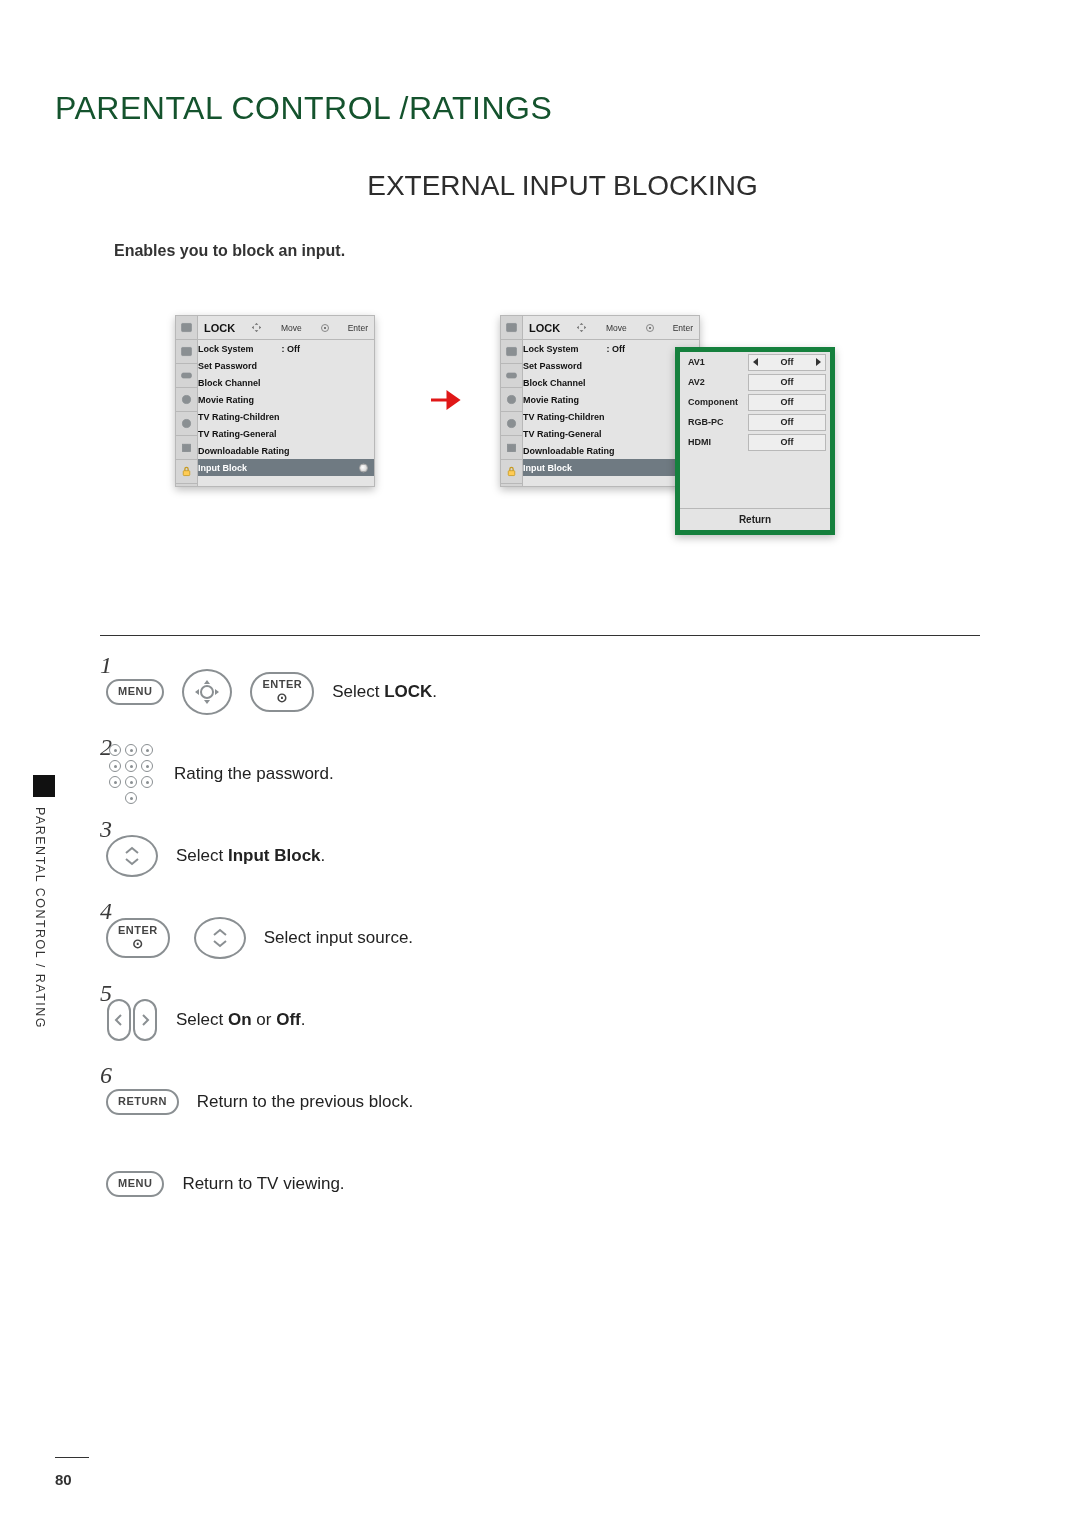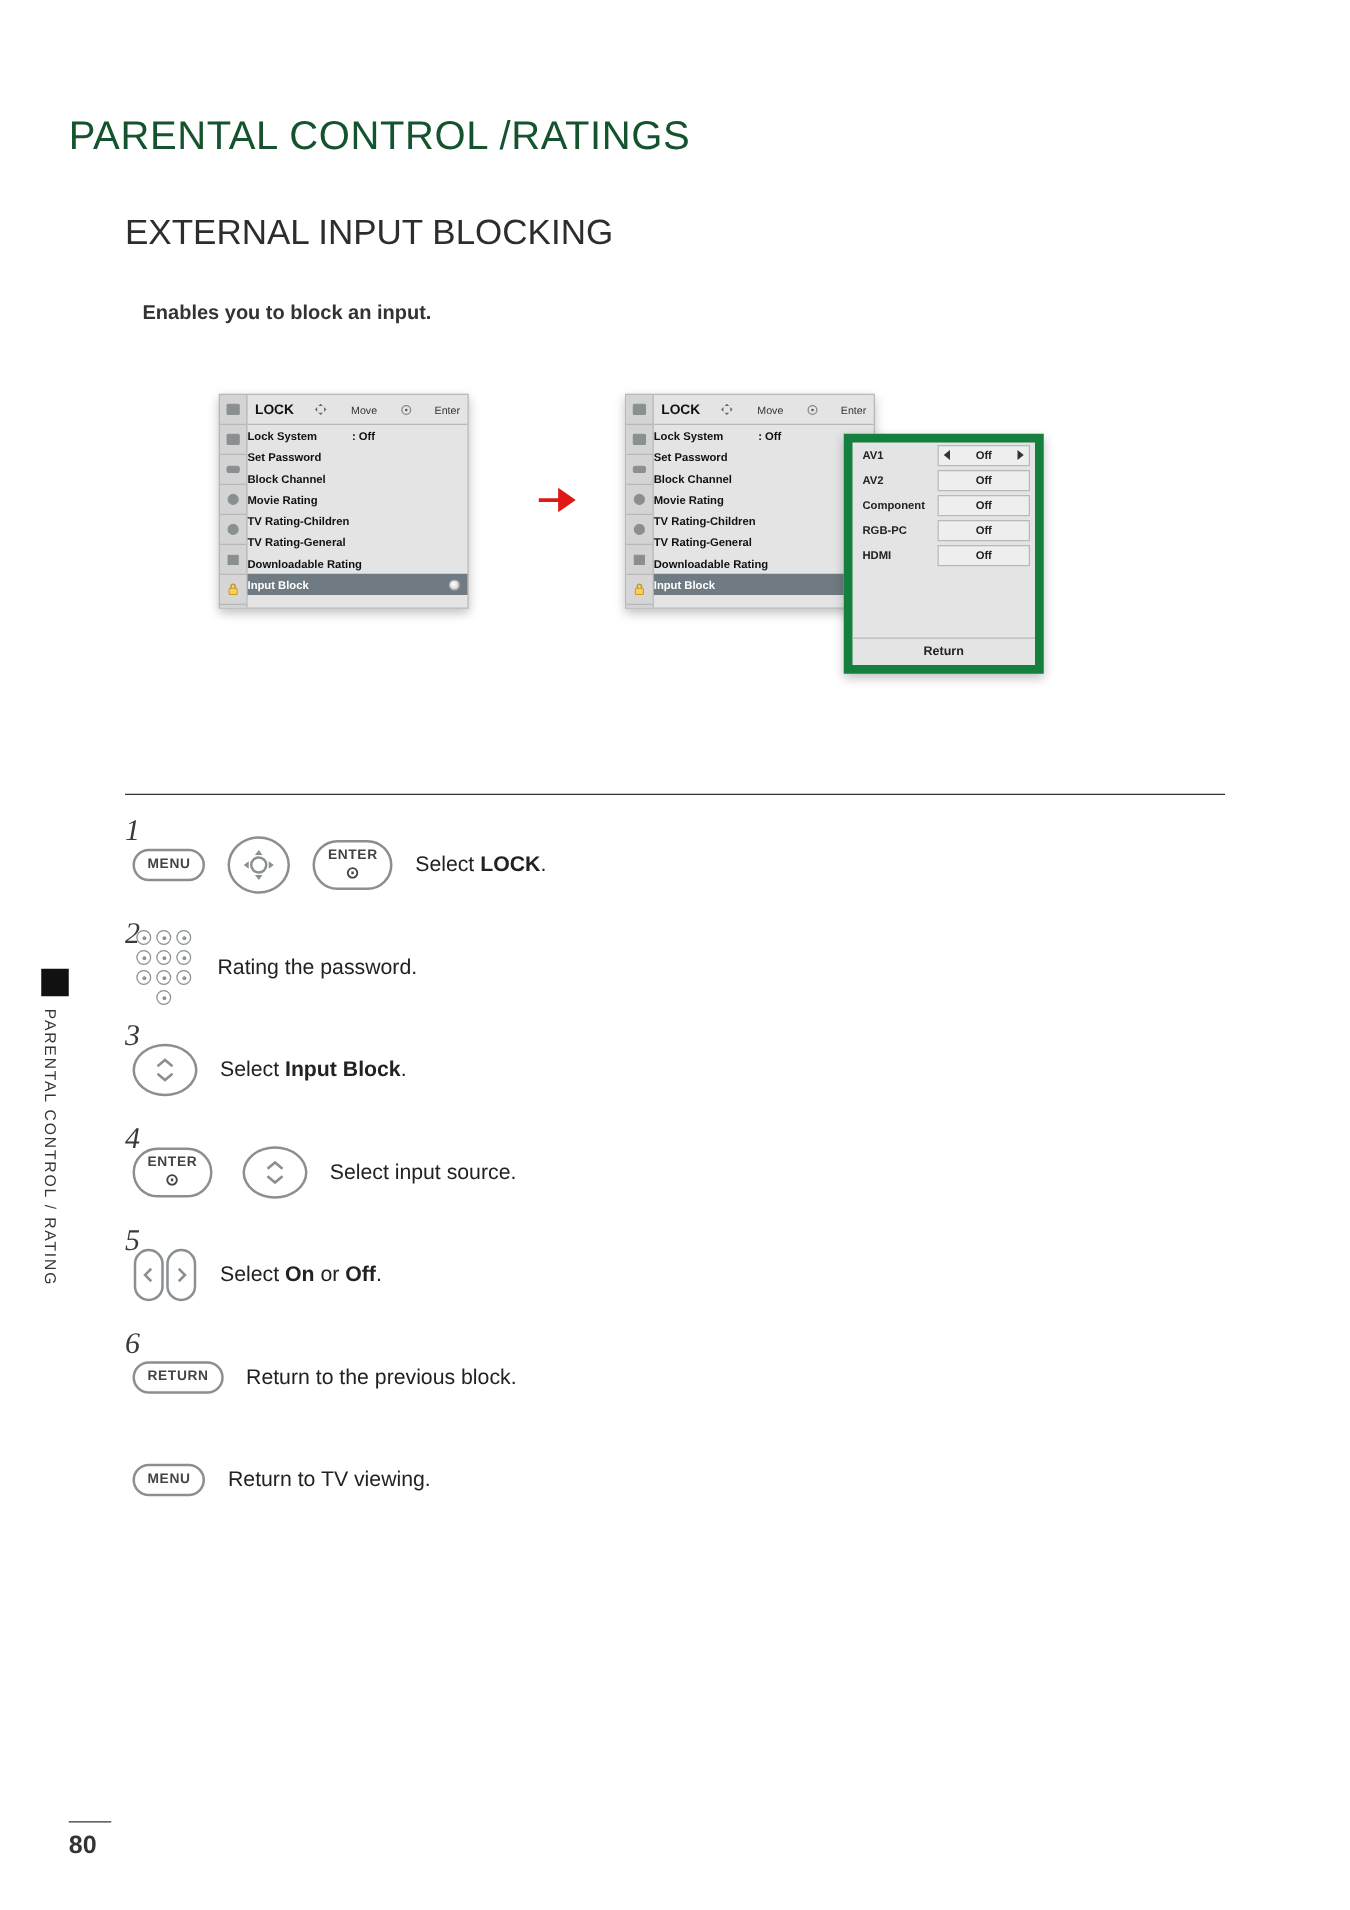--- a/index.html
+++ b/index.html
@@ -21,20 +21,21 @@
     font-weight: 400;
     letter-spacing: 0.5px;
     color: #14532d;
     margin: 0 0 43px 0;
   }
   h2.sub {
     font-size: 28px;
     font-weight: 500;
     color: #2d2d2d;
     margin: 0 0 40px 45px;
+    text-align: center;
   }
   p.desc {
     font-size: 16px;
     font-weight: 600;
     color: #333;
     margin: 0 0 55px 59px;
   }
 
   
   .osd-row {
@@ -115,21 +116,21 @@
     left: 255px; top: 75px;
     width: 34px; height: 20px;
   }
   .arrow-big svg { width: 100%; height: 100%; }
 
   
   .popup {
     position: absolute;
     left: 500px; top: 32px;
     width: 160px;
-    border: 7px solid #15803d;
+    border: 5px solid #15803d;
     box-shadow: 0 3px 8px rgba(0,0,0,0.25);
     background: #e4e4e4;
     font-size: 9px;
   }
   .popup .pr {
     display: flex;
     height: 20px;
     align-items: center;
     font-weight: 700;
   }
@@ -248,21 +249,21 @@
     writing-mode: vertical-rl;
     font-size: 12.5px;
     letter-spacing: 1.5px;
     color: #333;
     margin-top: 10px;
   }
 
   .pagenum {
     position: absolute;
     left: 0; bottom: 0;
-    font-size: 20px;
+    font-size: 15px;
     font-weight: 700;
     color: #333;
   }
   .footline {
     position: absolute;
     left: 0; bottom: 30px;
     width: 34px; height: 1px; background:#333;
   }
 
   .hints .dpad { width:11px;height:11px; }

